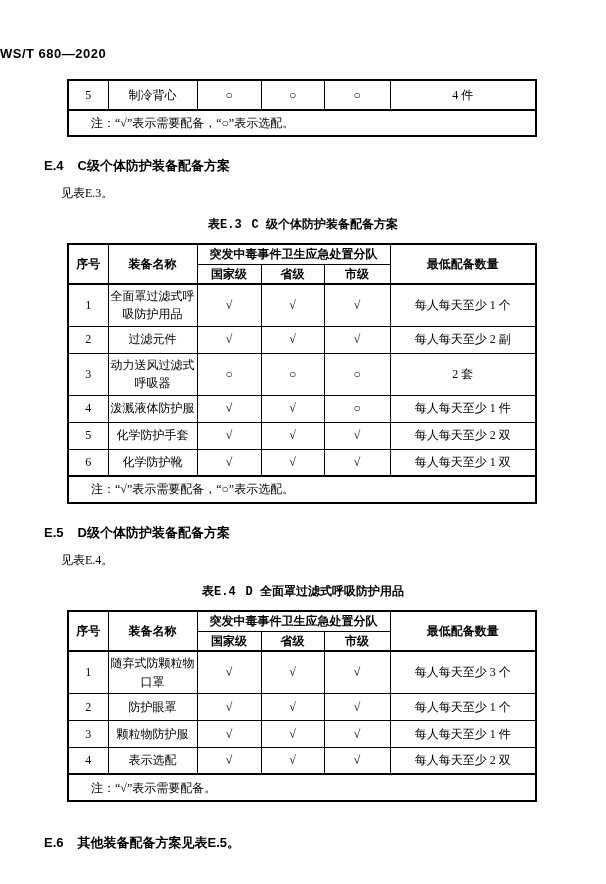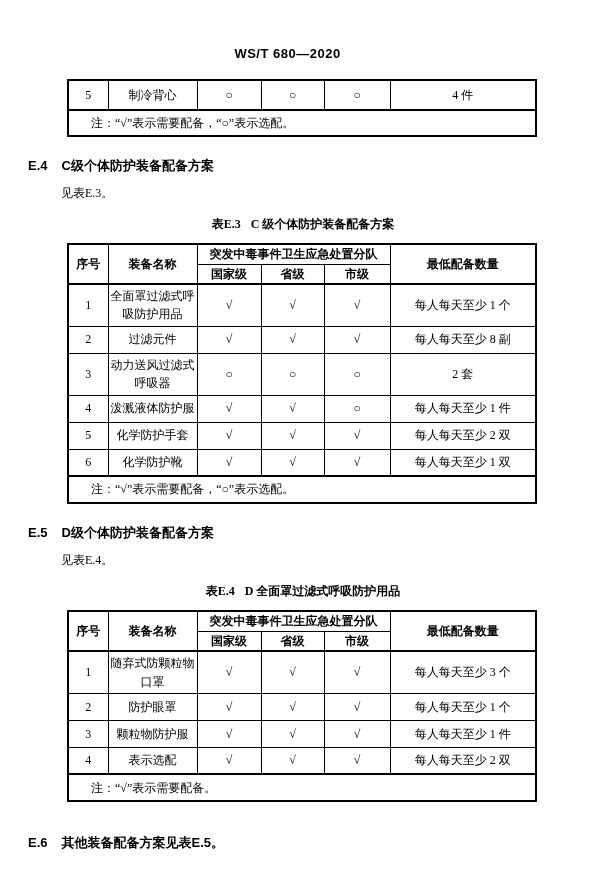--- a/index.html
+++ b/index.html
@@ -7,21 +7,21 @@
   body {
     width: 606px; height: 884px;
     margin: 0 auto;
     overflow: hidden;
     position: relative;
     font-family: "Liberation Serif", "DejaVu Serif", serif;
     color: #000;
   }
   .doc-header {
     margin: 46px 31px 0 0;
-    text-align: center;
+    text-align: left;
     font-family: "Liberation Sans", "DejaVu Sans", sans-serif;
     font-weight: bold;
     font-size: 13px;
     letter-spacing: 0.5px;
   }
   table.tbl {
     border-collapse: collapse;
     table-layout: fixed;
     width: 468px;
     margin-left: 67px;
@@ -53,28 +53,28 @@
     padding-left: 22px;
     margin-left: 28px;
   }
   .top-tbl { margin-top: 18px; }
   .top-tbl tr.data td { height: 30px; }
   .top-tbl tr.note-row td { height: 26px; }
   .sec {
     font-family: "Liberation Sans", "DejaVu Sans", sans-serif;
     font-weight: bold;
     font-size: 13px;
-    margin: 20px 0 0 28px;
+    margin: 20px 0 0 44px;
   }
   .sec .num { margin-right: 14px; }
   .intro { margin: 10px 0 0 61px; font-size: 12px; }
   .cap {
     margin-top: 14px;
     text-align: center;
-    font-family: Liberation Serif, serif;
+    font-family: Liberation Mono, monospace;
     font-weight: bold;
     font-size: 12px;
   }
   .cap .num { margin-right: 10px; }
   .tbl-main { margin-top: 10px; }
   .sec-e6 { margin-top: 32px; }
 </style>
 </head>
 <body>
 
@@ -140,21 +140,21 @@
       <td>√</td>
       <td>√</td>
       <td class="ql">每人每天至少 1 个</td>
     </tr>
     <tr class="data">
       <td>2</td>
       <td>过滤元件</td>
       <td>√</td>
       <td>√</td>
       <td>√</td>
-      <td class="ql">每人每天至少 8 副</td>
+      <td class="ql">每人每天至少 2 副</td>
     </tr>
     <tr class="data h2l">
       <td>3</td>
       <td>动力送风过滤式呼吸器</td>
       <td>○</td>
       <td>○</td>
       <td>○</td>
       <td class="ql">2 套</td>
     </tr>
     <tr class="data">

